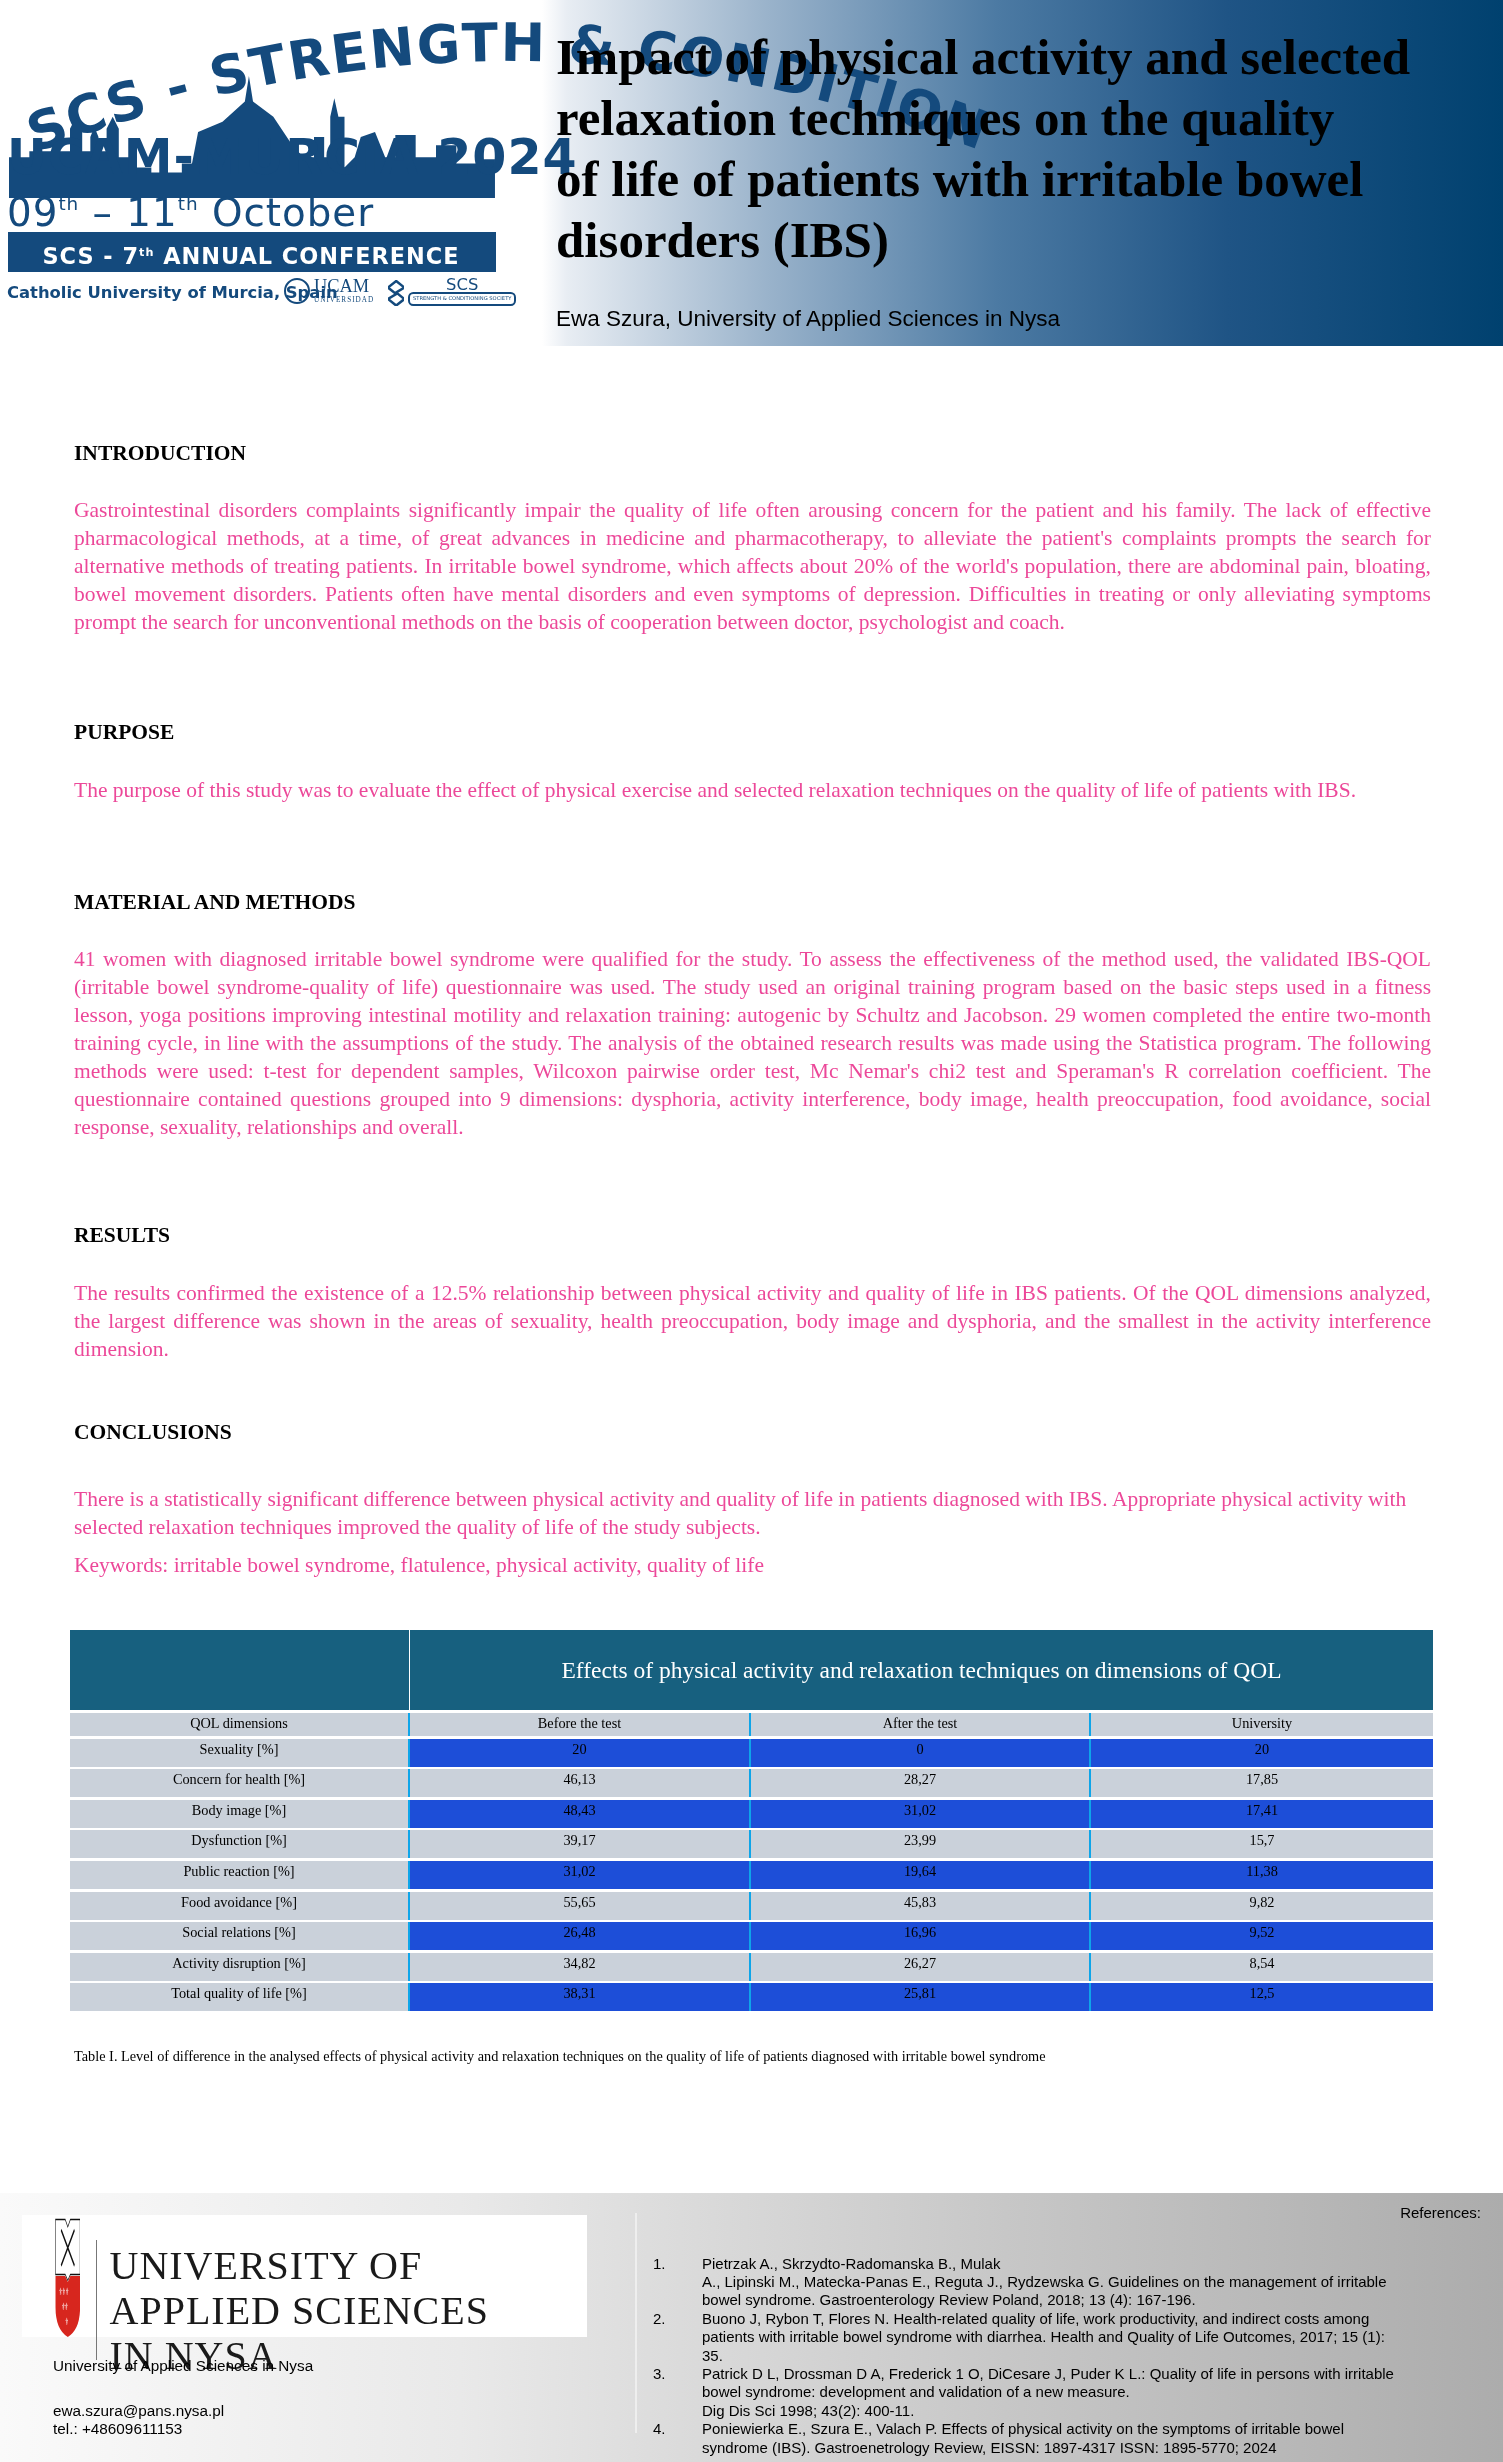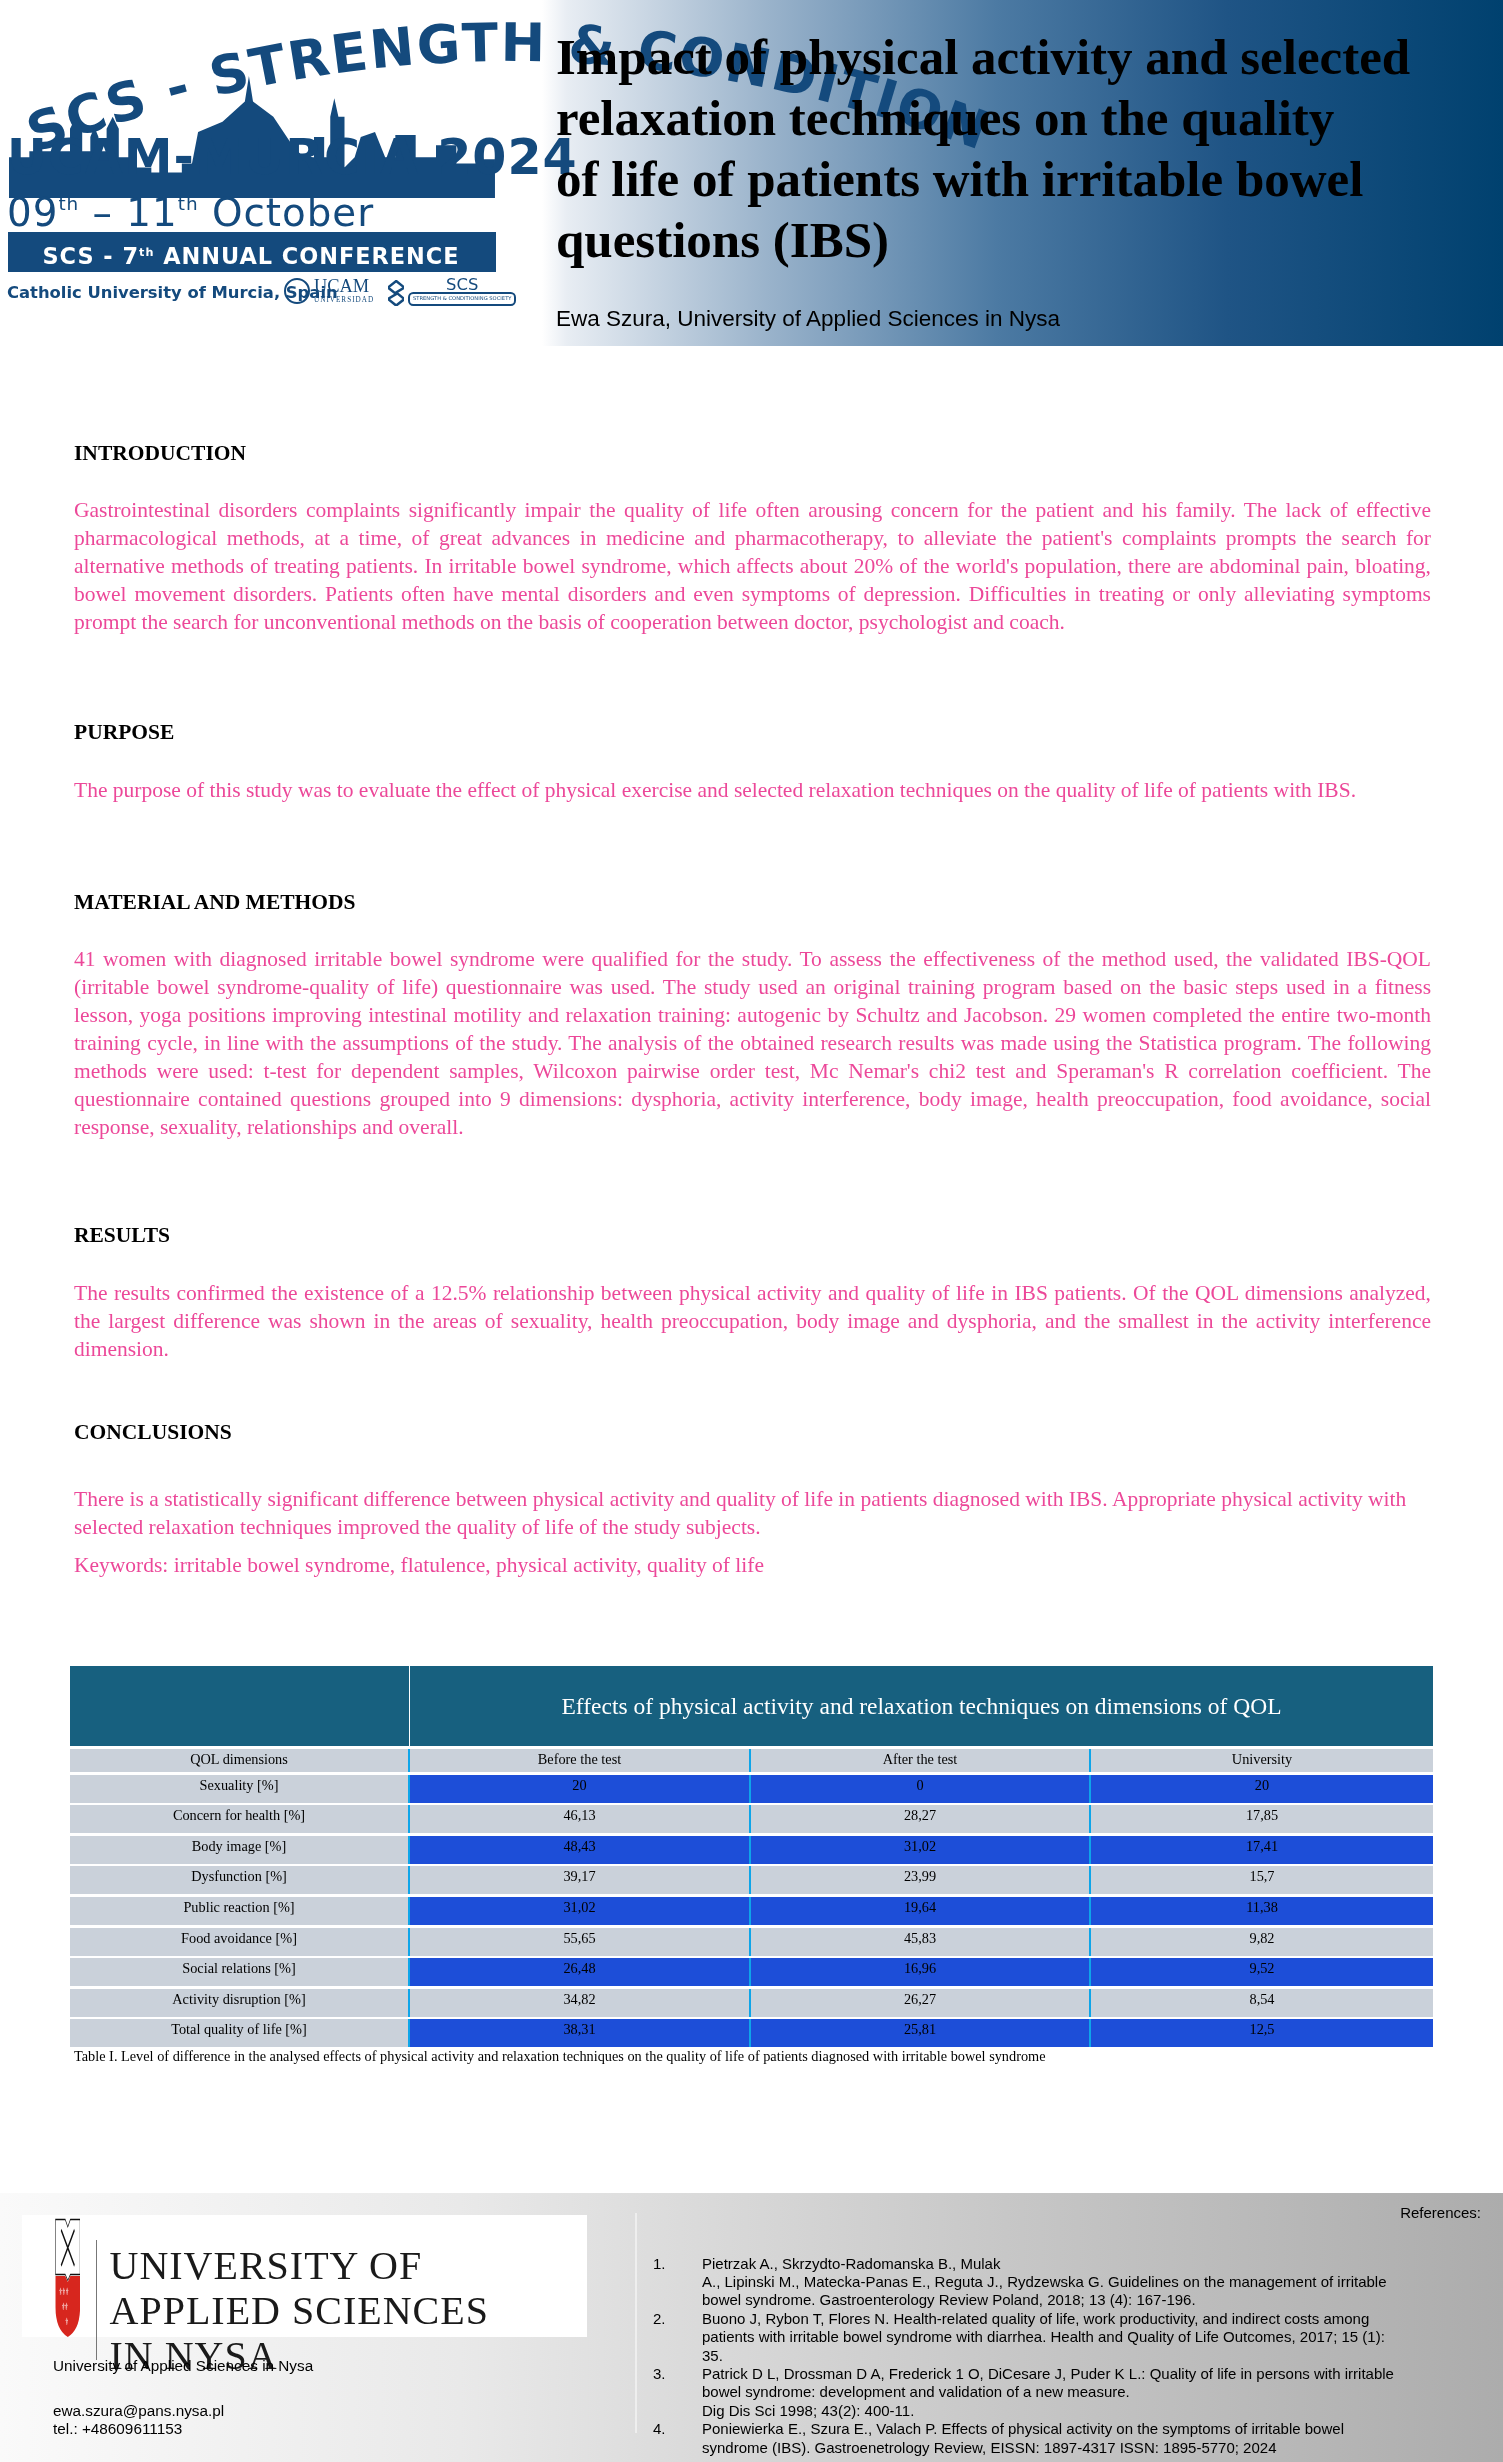--- a/index.html
+++ b/index.html
@@ -44,21 +44,21 @@
     font-size: 22.5px; color: #000; }
 
   
   .section-h { position: absolute; left: 74px; font-family: "Liberation Serif", serif; font-weight: bold;
     font-size: 21.5px; color: #000; }
   .para { position: absolute; left: 74px; width: 1357px; font-family: "Liberation Serif", serif;
     font-size: 21.5px; line-height: 28px; text-align: justify; color: #ec4899; }
   .para.left { text-align: left; }
 
   
-  .qol-table { position: absolute; left: 70px; top: 1630px; width: 1363px; margin-top: 36px; }
+  .qol-table { position: absolute; left: 70px; top: 1630px; width: 1363px; }
   .tbl-title-row { display: flex; height: 80px; }
   .tbl-title-blank { width: 340px; background: #17607f; border-right: 1px solid #ffffff; }
   .tbl-title { flex: 1; background: #17607f; color: #ffffff; font-family: "Liberation Serif", serif; font-size: 23.5px;
     display: flex; align-items: center; justify-content: center; }
   .tbl-row { display: flex; margin-top: 2.6px; height: 28px; }
   .tbl-row.header-row { height: 23.5px; }
   .tbl-cell { font-family: "Liberation Serif", serif; font-size: 14.3px; display: flex; align-items: flex-start;
     justify-content: center; padding-top: 2px; border-right: 2px solid #0ea5e9; }
   .tbl-cell:last-child { border-right: none; }
   .c0 { width: 340px; }
@@ -134,21 +134,21 @@
         <span style="display:block;text-align:center;">SCS</span>
         <span class="scs-sub" style="font-size:2.6px;line-height:3.6px;">STRENGTH &amp; CONDITIONING SOCIETY</span>
       </div>
     </div>
   </div>
 
   <div class="title">
     <div>Impact of physical activity and selected</div>
     <div>relaxation techniques on the quality</div>
     <div>of life of patients with irritable bowel</div>
-    <div>questions (IBS)</div>
+    <div>disorders (IBS)</div>
   </div>
   <div class="author">Ewa Szura, University of Applied Sciences in Nysa</div>
 </div>
 
 <div class="section-h" style="top:441px;">INTRODUCTION</div>
 <div class="para" style="top:496px;">Gastrointestinal disorders complaints significantly impair the quality of life often arousing concern for the patient and his family. The lack of effective pharmacological methods, at a time, of great advances in medicine and pharmacotherapy, to alleviate the patient's complaints prompts the search for alternative methods of treating patients. In irritable bowel syndrome, which affects about 20% of the world's population, there are abdominal pain, bloating, bowel movement disorders. Patients often have mental disorders and even symptoms of depression. Difficulties in treating or only alleviating symptoms prompt the search for unconventional methods on the basis of cooperation between doctor, psychologist and coach.</div>
 
 <div class="section-h" style="top:720px;">PURPOSE</div>
 <div class="para" style="top:776px;">The purpose of this study was to evaluate the effect of physical exercise and selected relaxation techniques on the quality of life of patients with IBS.</div>
 

